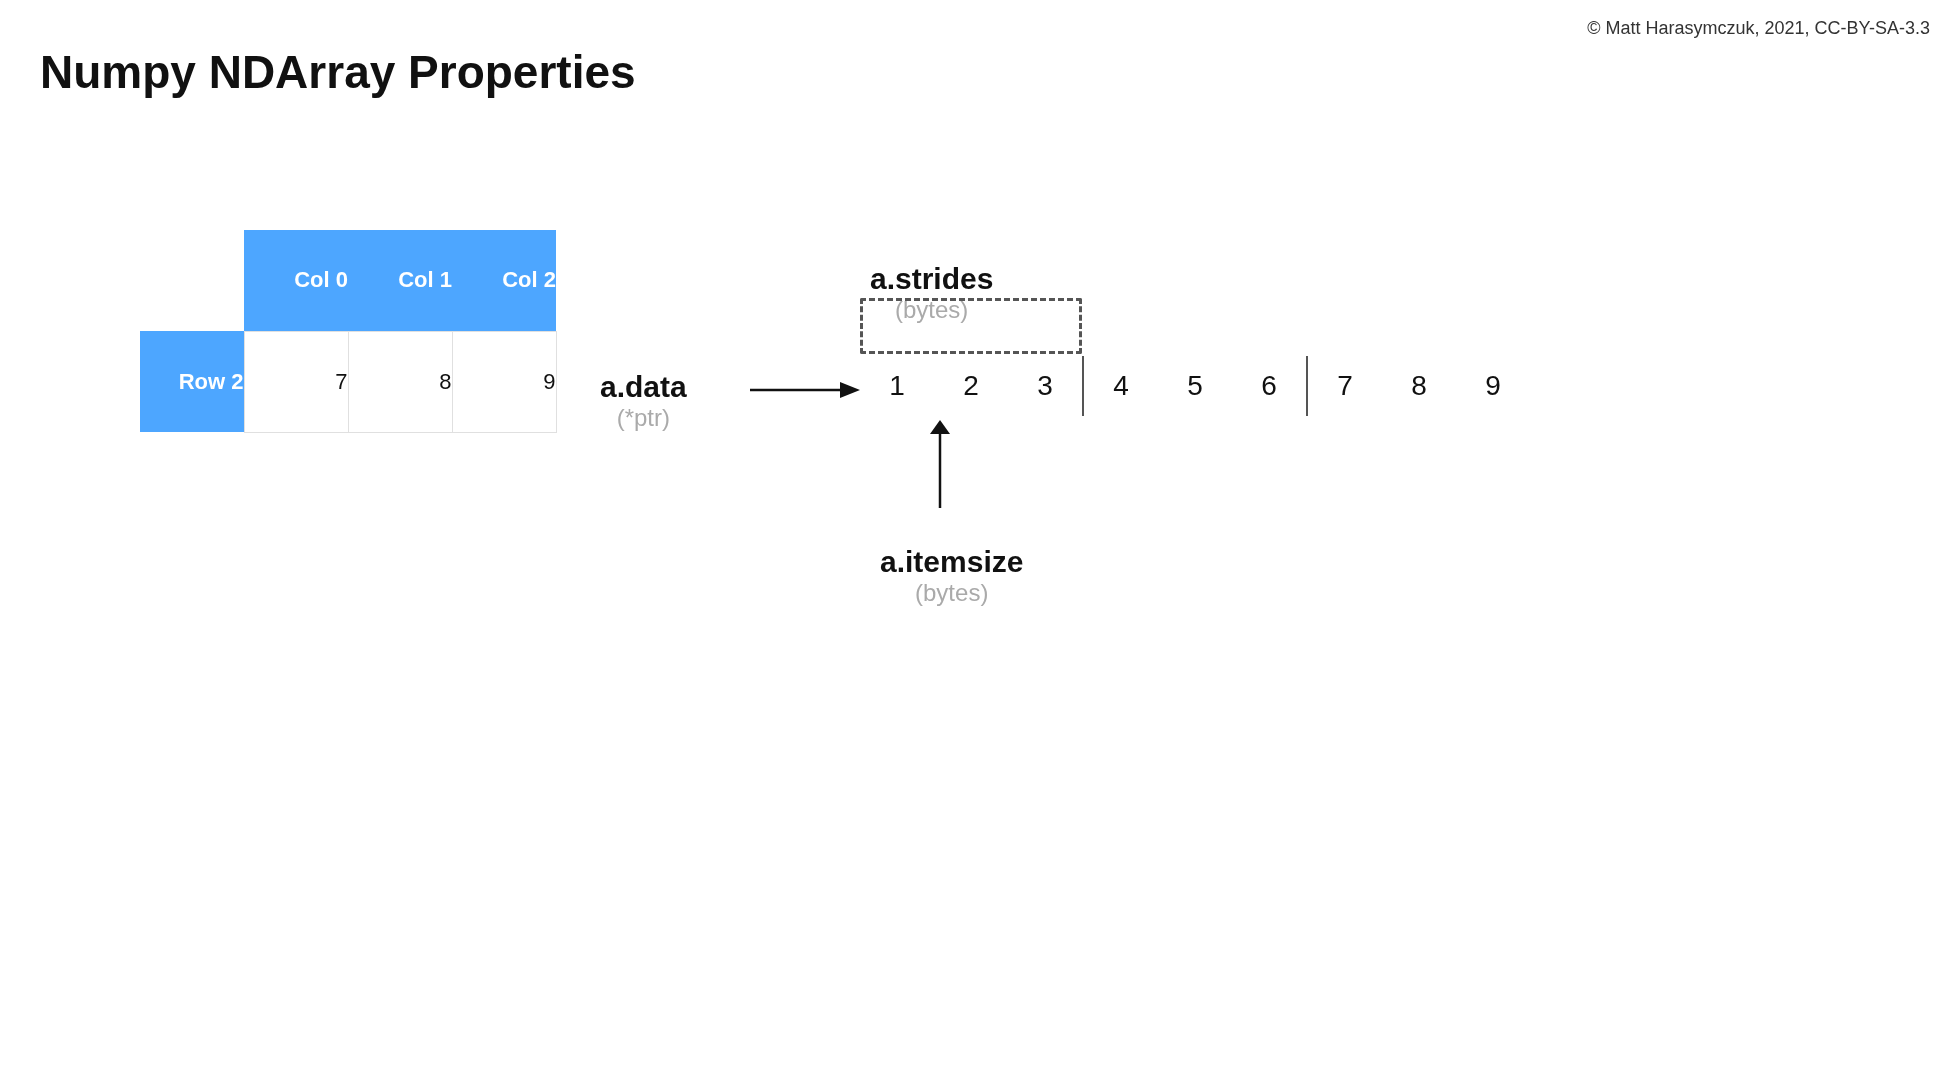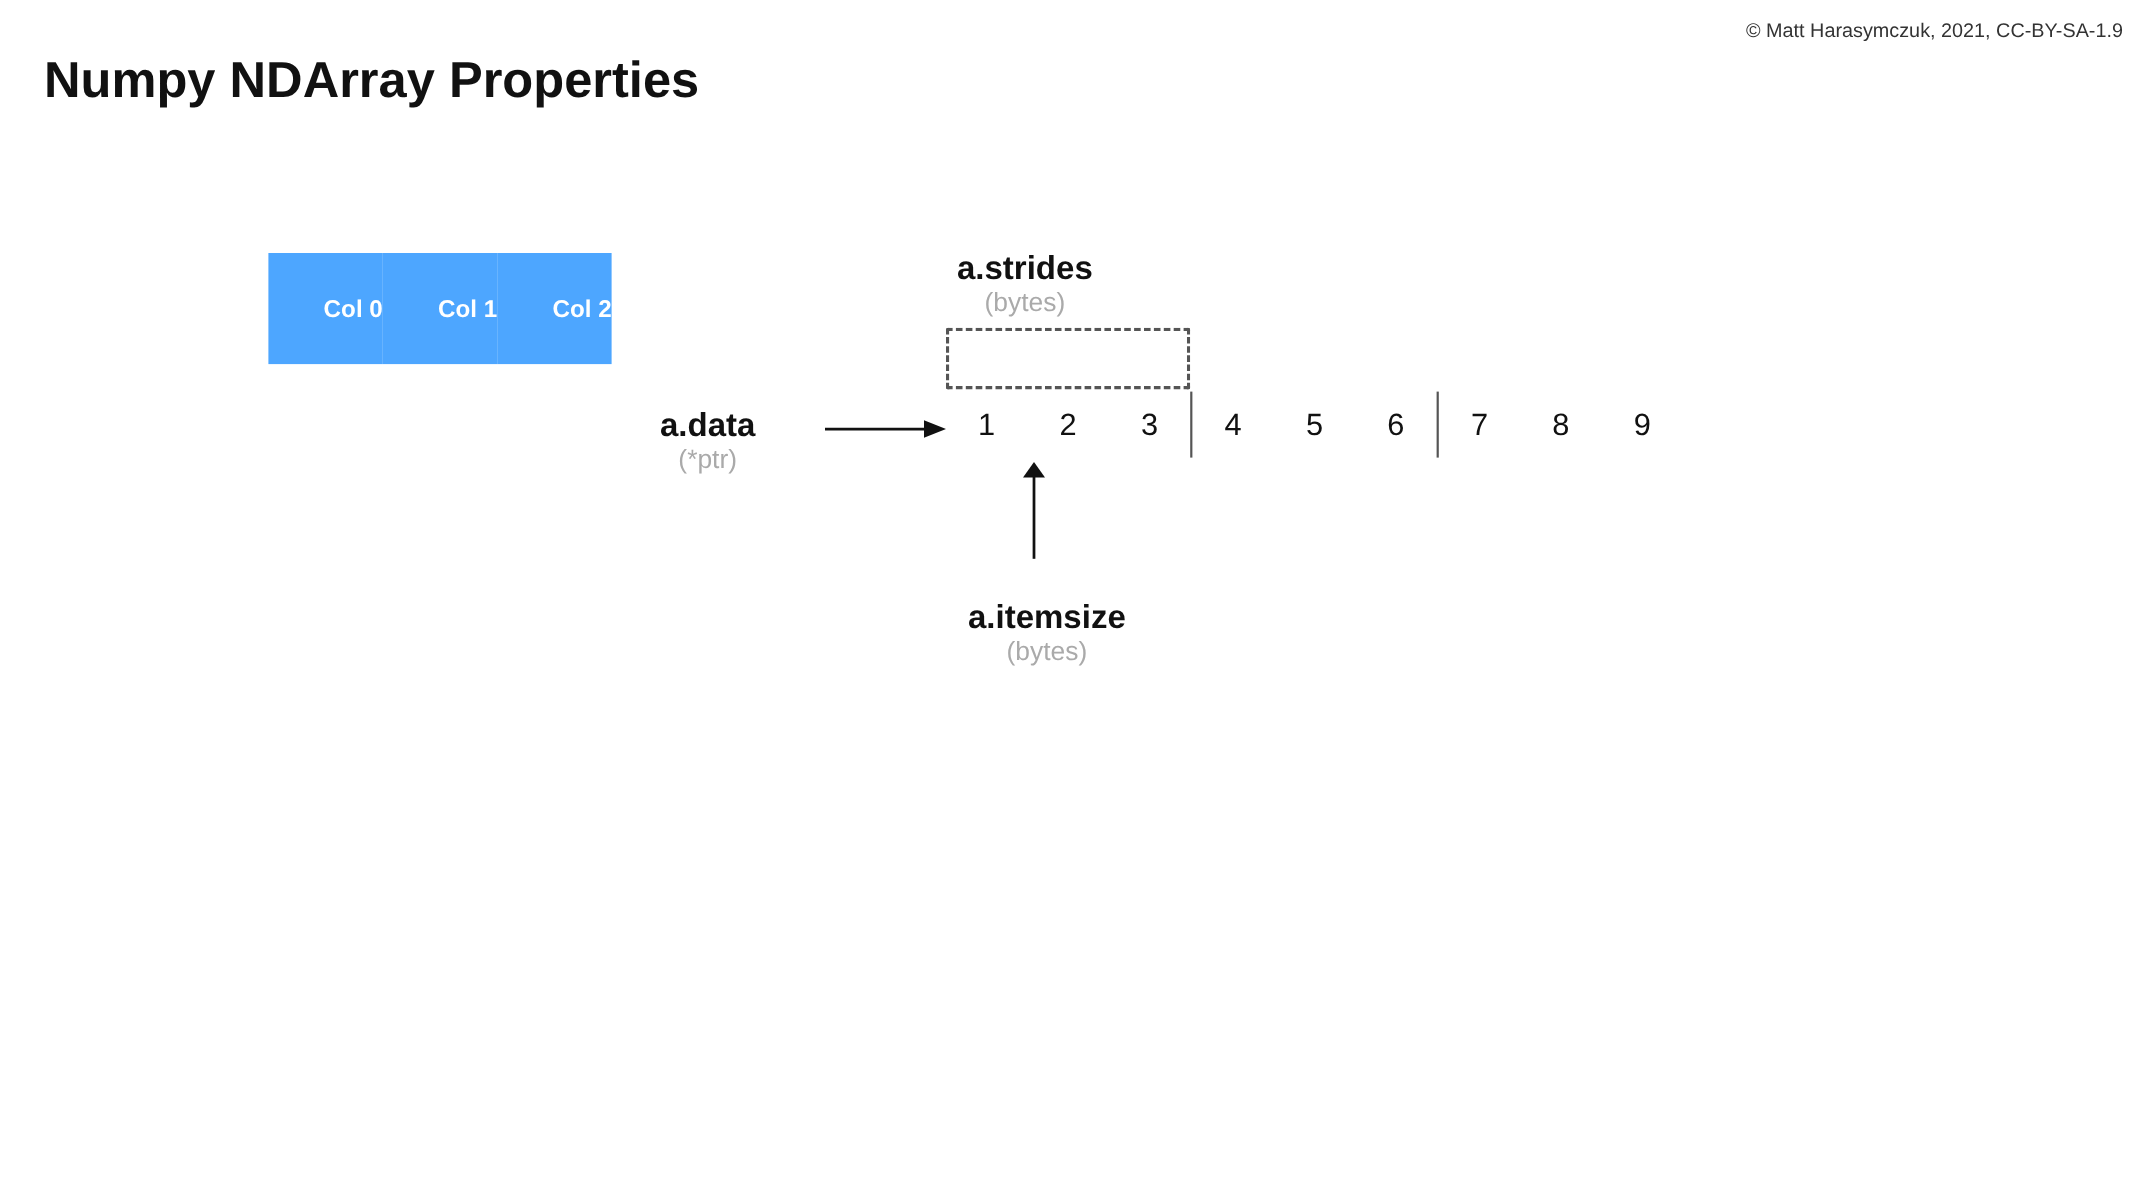--- a/index.html
+++ b/index.html
@@ -144,20 +144,21 @@
       position: absolute;
       top: 228px;
       left: 870px;
       text-align: center;
     }
     .astrides-label .main-text {
       font-size: 30px;
       font-weight: 700;
       color: #111;
       display: block;
+      margin-top: 34px;
     }
     .astrides-label .sub-text {
       font-size: 24px;
       color: #aaa;
       display: block;
     }
 
     
     .itemsize-arrow-svg {
       position: absolute;
@@ -181,35 +182,41 @@
     }
     .aitemsize-label .sub-text {
       font-size: 24px;
       color: #aaa;
       display: block;
     }
   </style>
 </head>
 <body>
 
-<div class="copyright">© Matt Harasymczuk, 2021, CC-BY-SA-1.9</div>
+<div class="copyright">© Matt Harasymczuk, 2021, CC-BY-SA-3.3</div>
 
 <h1 class="page-title">Numpy NDArray Properties</h1>
 
 <div class="matrix-container">
   <table class="matrix-table">
     <thead>
       <tr>
         <td class="corner-cell"></td>
         <td class="header-cell">Col 0</td>
         <td class="header-cell">Col 1</td>
         <td class="header-cell">Col 2</td>
       </tr>
     </thead>
     <tbody>
+      <tr>
+        <td class="row-header-cell">Row 2</td>
+        <td class="data-cell">7</td>
+        <td class="data-cell">8</td>
+        <td class="data-cell">9</td>
+      </tr>
     </tbody>
   </table>
 </div>
 
 <div class="adata-label">
   <span class="main-text">a.data</span>
   <span class="sub-text">(*ptr)</span>
 </div>
 
 <svg class="arrow-svg" width="110" height="40" viewBox="0 0 110 40">

